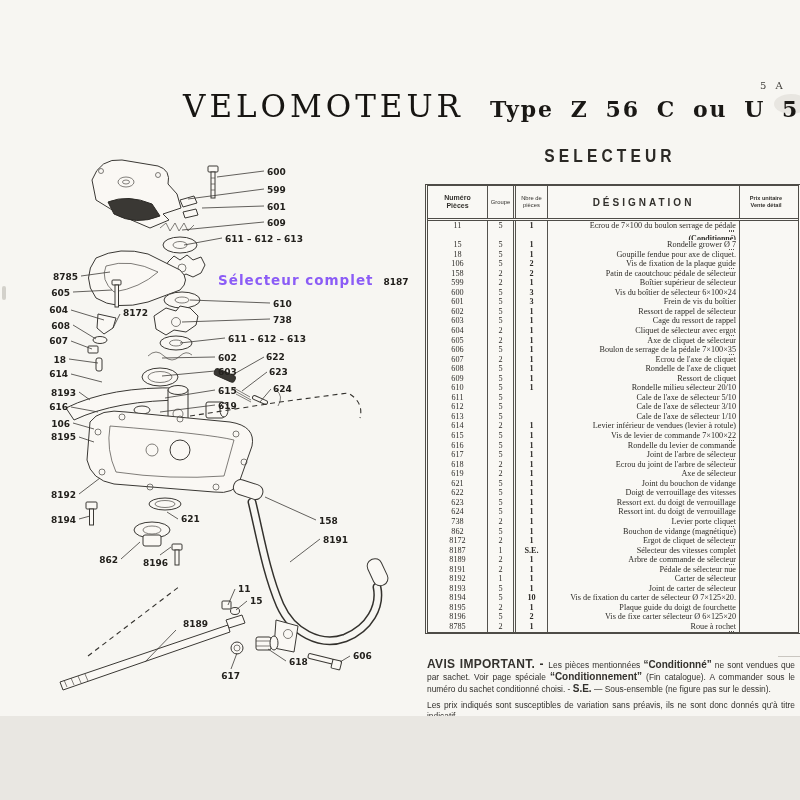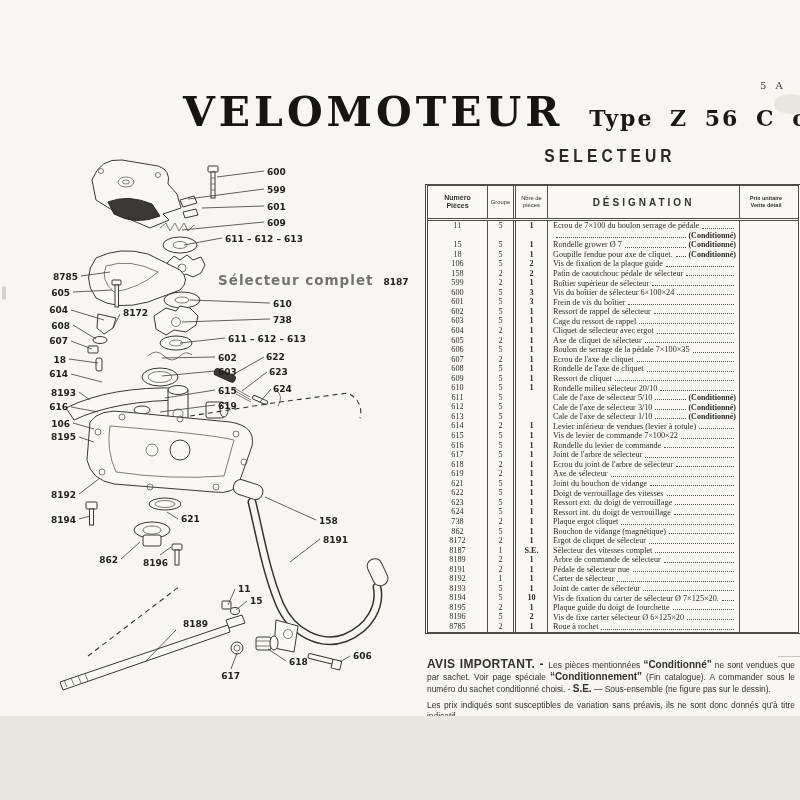--- a/index.html
+++ b/index.html
@@ -8,36 +8,36 @@
 
   
   .artifact-left{position:absolute;left:2px;top:286px;width:4px;height:14px;background:#b6b3ac;border-radius:2px;opacity:.55;}
   .corner-smudge{position:absolute;right:-8px;top:94px;width:34px;height:20px;background:#e8e6e1;border-radius:50%;}
   .edge-line1{position:absolute;right:0;top:656px;width:22px;height:1px;background:#c9c6c0;}
   .edge-line2{position:absolute;right:0;top:731px;width:30px;height:1px;background:#c9c6c0;}
 
   .page-number{position:absolute;left:760px;top:80px;font-family:"DejaVu Serif",serif;font-size:10px;letter-spacing:3px;color:#44423e;}
 
   .title-row{position:absolute;left:183px;top:88px;display:flex;align-items:baseline;white-space:nowrap;}
-  .main-title{font-family:"DejaVu Serif",serif;font-weight:bold;font-size:41px;letter-spacing:4px;color:#171512;}
+  .main-title{font-family:"DejaVu Serif",serif;font-weight:normal;font-size:31px;letter-spacing:4px;color:#171512;}
   .type-title{font-family:"DejaVu Serif",serif;font-weight:bold;font-size:22px;letter-spacing:2px;word-spacing:7px;color:#1a1815;margin-left:26px;}
 
   .section-title{position:absolute;left:425px;top:145px;width:370px;text-align:center;
     font-size:19px;font-weight:600;letter-spacing:5px;color:#2b2925;transform:scaleX(.82);}
 
   
   #diagram{position:absolute;left:30px;top:150px;width:385px;height:600px;}
   .callout-label{font-family:"DejaVu Sans",sans-serif;font-size:9px;font-weight:bold;fill:#23211d;}
   .leader{stroke:#3c3a36;stroke-width:.8;fill:none;}
   .part{stroke:#3a3834;stroke-width:1;fill:#faf8f4;}
   .part-dark{stroke:#2c2a26;stroke-width:1;fill:#3a3834;}
   .thin{stroke:#4a4843;stroke-width:.7;fill:none;}
   .dashedline{stroke:#33312d;stroke-width:1.1;stroke-dasharray:5 4;fill:none;}
   .diagram-caption{position:absolute;left:218px;top:271px;white-space:nowrap;}
-  .diagram-caption .cap{font-family:"DejaVu Sans",sans-serif;font-weight:bold;font-size:13.5px;letter-spacing:1px;color:#737373;}
+  .diagram-caption .cap{font-family:"DejaVu Sans",sans-serif;font-weight:bold;font-size:13.5px;letter-spacing:1px;color:#8b5cf6;}
   .diagram-caption .capref{font-family:"DejaVu Sans",sans-serif;font-weight:bold;font-size:9px;color:#1d1b18;margin-left:10px;}
 
   
   #ptable{position:absolute;left:425px;top:184px;width:370px;border:3px double #4e4c47;border-top:2px solid #4e4c47;border-bottom:2px solid #4e4c47;background:#f9f8f4;}
   .thead{display:flex;height:32px;border-bottom:3px double #4e4c47;}
   .th{display:flex;align-items:center;justify-content:center;text-align:center;white-space:pre-line;color:#33312d;}
   .tc,.th{box-sizing:border-box;}
   .c-num{width:60px;border-right:1px solid #55534e;}
   .c-grp{width:28px;border-right:3px double #55534e;}
   .c-qty{width:32px;border-right:1px solid #55534e;}
@@ -46,21 +46,21 @@
   .th.c-num{font-size:7px;font-weight:bold;line-height:8px;}
   .th.c-grp{font-size:5.8px;}
   .th.c-qty{font-size:5.8px;line-height:7px;}
   .th.c-des{font-size:10px;font-weight:bold;letter-spacing:3px;}
   .th.c-prix{font-size:5.6px;font-weight:bold;line-height:7px;}
   .trow{display:flex;height:9.55px;font-family:"Liberation Serif",serif;font-size:8.2px;color:#2e2c28;}
   .tc{height:9.55px;line-height:9.55px;overflow:hidden;white-space:nowrap;}
   .tc.c-num{text-align:center;}
   .tc.c-grp{text-align:center;}
   .tc.c-qty{text-align:center;font-weight:bold;}
-  .tc.c-des{display:flex;align-items:flex-end;padding:0 3px 0 5px;}
+  .tc.c-des{display:flex;align-items:flex-end;padding:0 3px 0 5px;flex-direction:column;}
   .des-t{line-height:9.3px;}
   .dots{flex:1;border-bottom:1px dotted #55534e;margin:0 2px 2px 3px;min-width:5px;}
   .cond{font-weight:bold;font-size:8px;line-height:9.3px;}
 
   
   #footer{position:absolute;left:427px;top:659px;width:368px;color:#33312d;}
   .fpara{font-size:8.4px;line-height:11px;text-align:justify;margin:0 0 5px 0;}
   .fpara b{font-size:10px;}
   .fpara .lead{font-size:12px;letter-spacing:.3px;}
 </style>
@@ -672,21 +672,21 @@
             <span class="des-t">Ressort int. du doigt de verrouillage</span>
             <span class="dots"></span>
           </div>
           <div class="tc c-prix"></div>
         </div>
         <div class="trow">
           <div class="tc c-num">738</div>
           <div class="tc c-grp">2</div>
           <div class="tc c-qty">1</div>
           <div class="tc c-des">
-            <span class="des-t">Plaque ergot cliquet</span>
+            <span class="des-t">Levier porte cliquet</span>
             <span class="dots"></span>
           </div>
           <div class="tc c-prix"></div>
         </div>
         <div class="trow">
           <div class="tc c-num">862</div>
           <div class="tc c-grp">5</div>
           <div class="tc c-qty">1</div>
           <div class="tc c-des">
             <span class="des-t">Bouchon de vidange (magnétique)</span>

